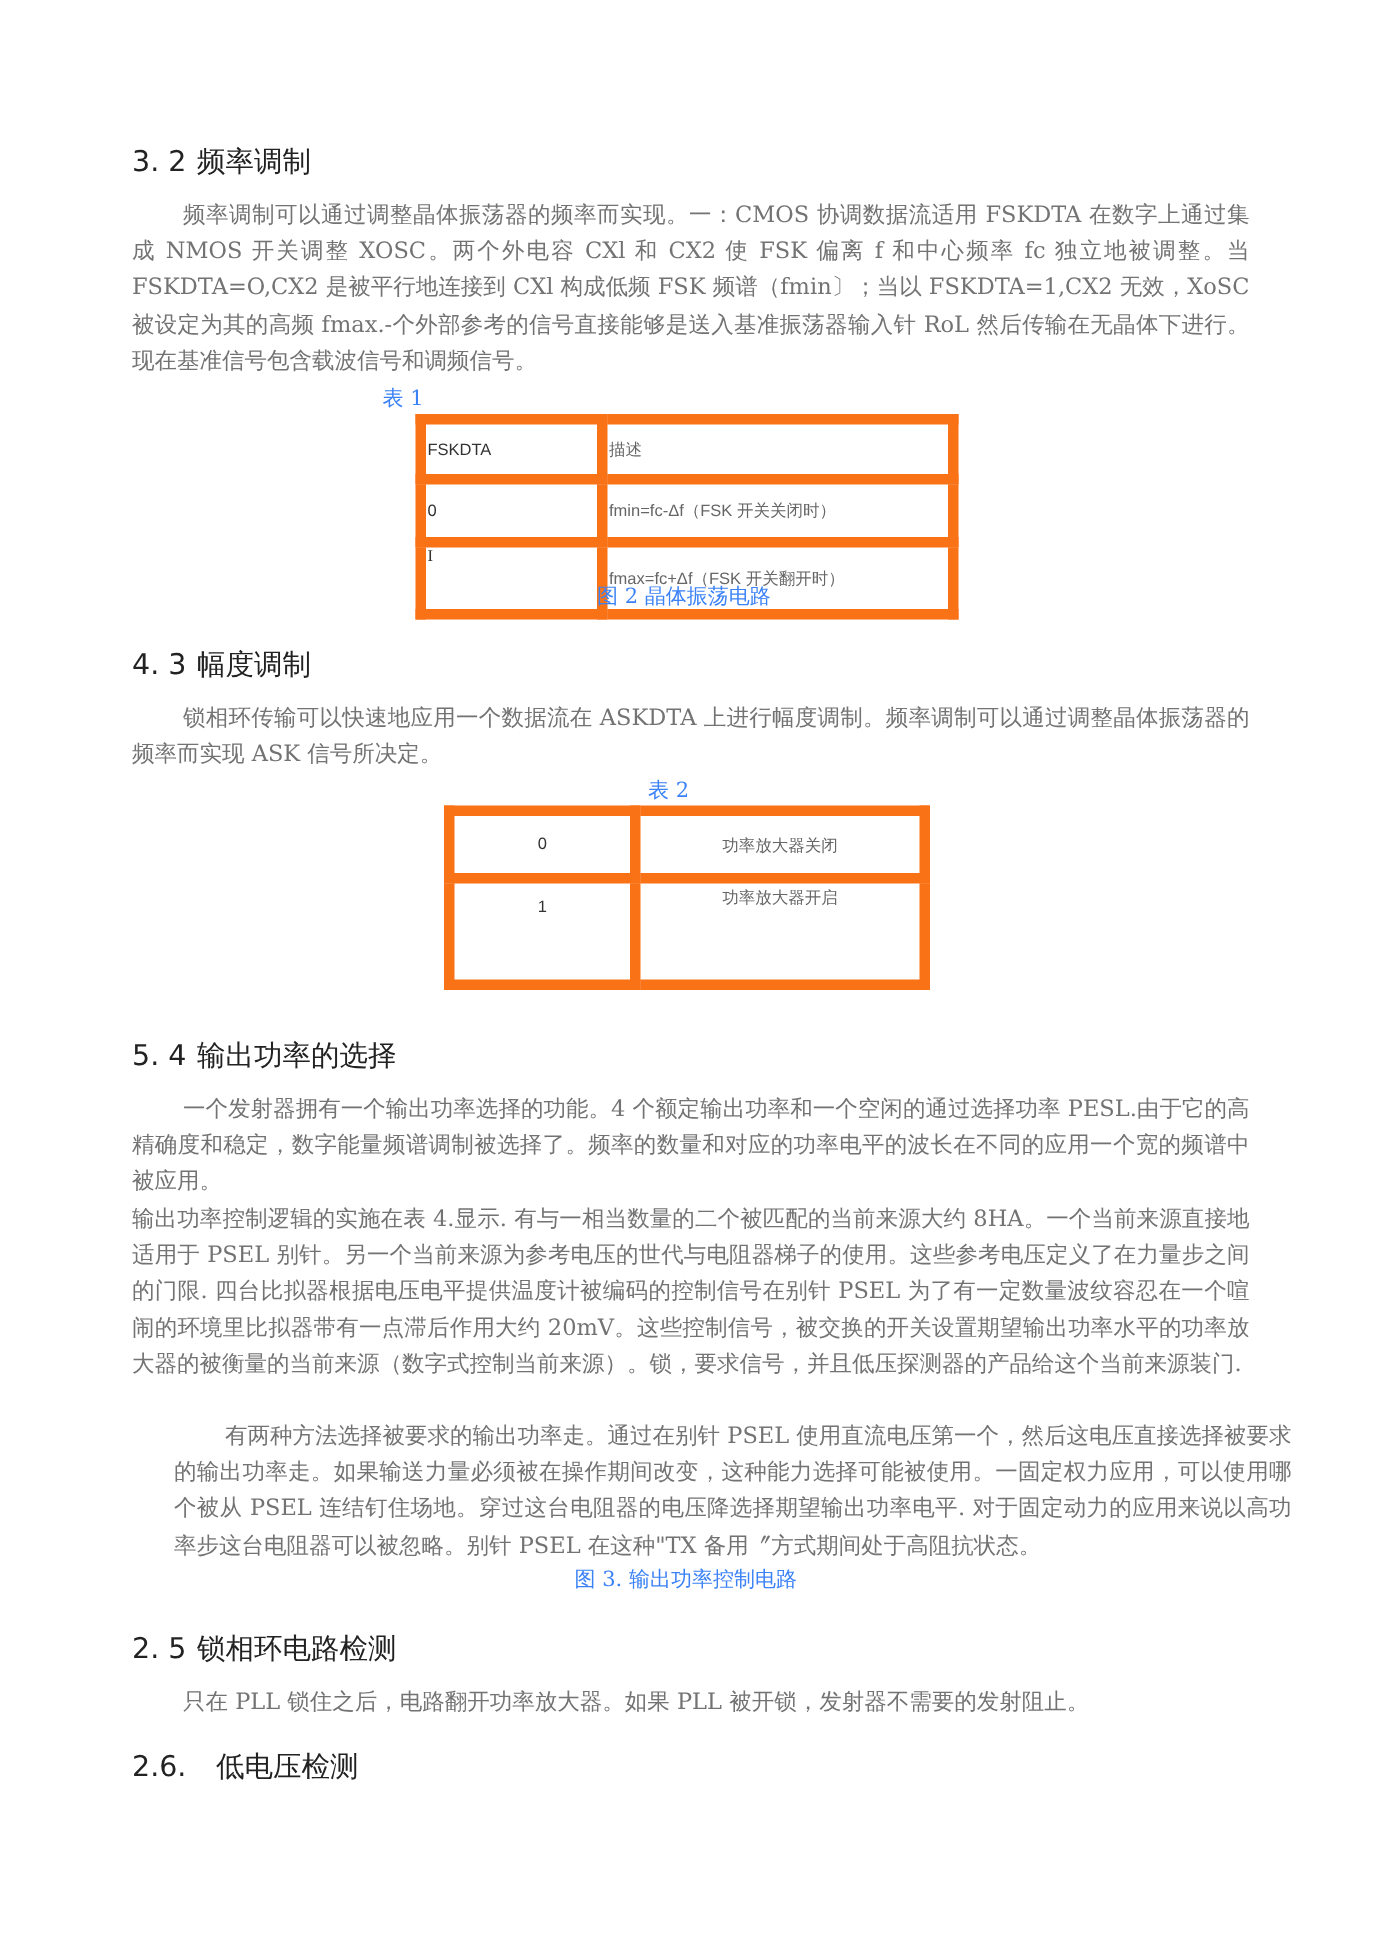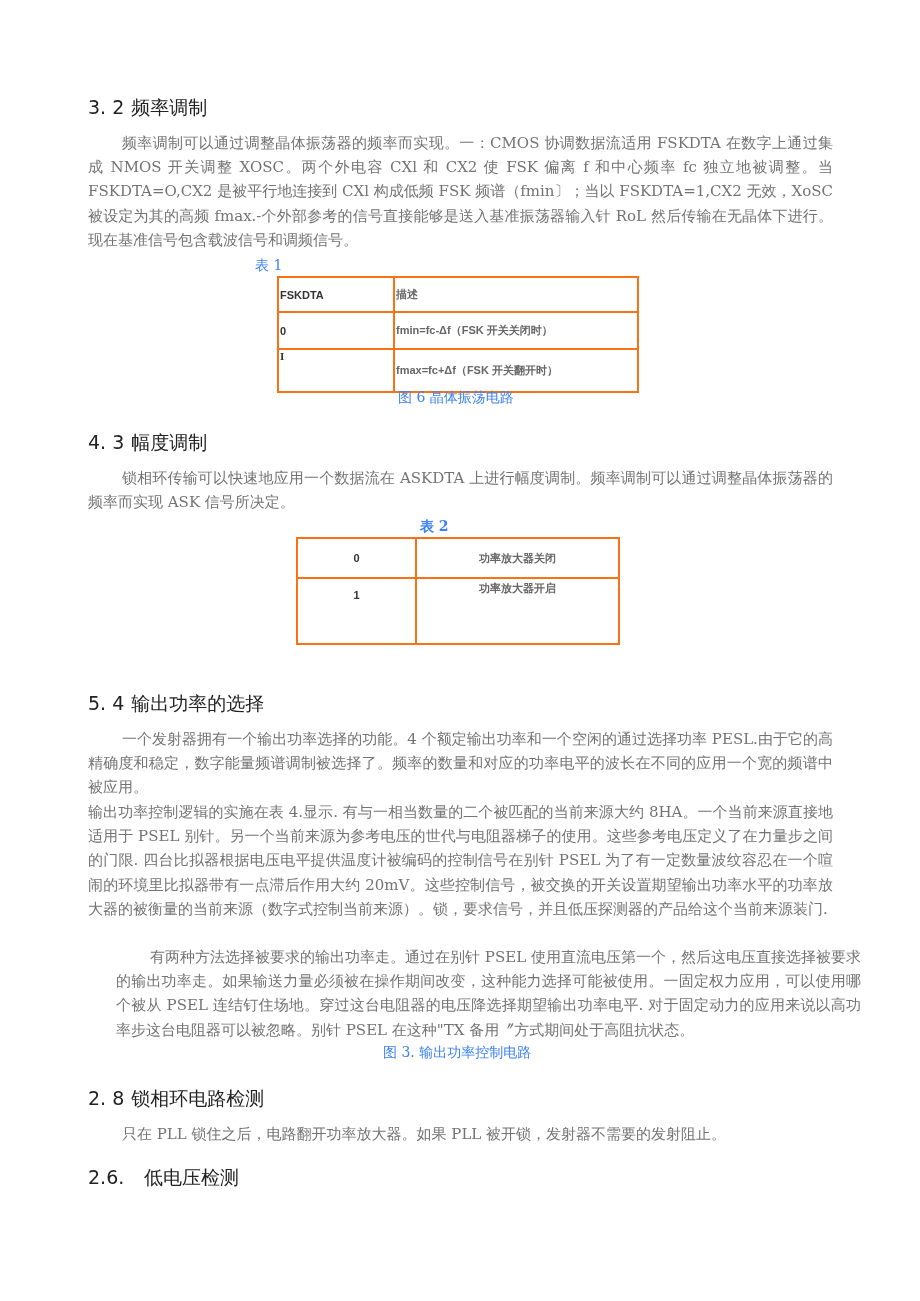--- a/index.html
+++ b/index.html
@@ -23,21 +23,21 @@
   .para.indent { text-indent: 34px; }
   .caption {
     position: absolute; font-size: 14px; color: #3b82f6; white-space: nowrap;
   }
   table.t {
     position: absolute; border-collapse: collapse;
     font-family: "Liberation Sans", "DejaVu Sans", sans-serif;
     font-size: 11px; color: #333;
   }
   table.t td {
-    border: 2px solid #f97316; padding: 0; vertical-align: middle; font-weight: bold;
+    border: 7px solid #f97316; padding: 0; vertical-align: middle;
   }
   table.t td .cell { padding-left: 1px; }
   #t1 { left: 277px; top: 276px; width: 362px; }
   #t1 td.c1 { width: 114px; }
   #t1 tr.r0 td { height: 33px; }
   #t1 tr.r1 td { height: 35px; }
   #t1 tr.r2 td { height: 41px; vertical-align: top; }
   #t1 tr.r2 td.c2 { vertical-align: middle; }
   #t1 td.c2 { color: #666; }
   #t2 { left: 296px; top: 537px; width: 324px; }
@@ -78,28 +78,28 @@
   <tr class="r2">
     <td class="c1">
           <div class="cell" style="font-family:'Liberation Serif',serif;">I</div>
         </td>
     <td class="c2">
           <div class="cell">fmax=fc+Δf（FSK 开关翻开时）</div>
         </td>
   </tr>
 </tbody>
   </table>
-<div class="caption" style="left:398px; top:389px;">图 6 晶体振荡电路</div>
+<div class="caption" style="left:398px; top:389px;">图 2 晶体振荡电路</div>
 
 <div class="h" style="top:430px;">
   <span class="num">4. 3</span><span>幅度调制</span>
 </div>
 <div class="para indent" style="top:466px;">锁相环传输可以快速地应用一个数据流在 ASKDTA 上进行幅度调制。频率调制可以通过调整晶体振荡器的频率而实现 ASK 信号所决定。</div>
 
-<div class="caption" style="left:420px; top:518px;font-weight:bold;">表 2</div>
+<div class="caption" style="left:432px; top:518px;">表 2</div>
 <table class="t" id="t2">
   <tbody>
   <tr class="r1">
     <td class="c1">0</td>
     <td class="c2">功率放大器关闭</td>
   </tr>
   <tr class="r2">
     <td class="c1">1</td>
     <td class="c2">功率放大器开启</td>
   </tr>
@@ -108,19 +108,19 @@
 
 <div class="h" style="top:691px;">
   <span class="num">5. 4</span><span>输出功率的选择</span>
 </div>
 <div class="para indent" style="top:727px;">一个发射器拥有一个输出功率选择的功能。4 个额定输出功率和一个空闲的通过选择功率 PESL.由于它的高精确度和稳定，数字能量频谱调制被选择了。频率的数量和对应的功率电平的波长在不同的应用一个宽的频谱中被应用。</div>
 <div class="para" style="top:800px;">输出功率控制逻辑的实施在表 4.显示. 有与一相当数量的二个被匹配的当前来源大约 8HA。一个当前来源直接地适用于 PSEL 别针。另一个当前来源为参考电压的世代与电阻器梯子的使用。这些参考电压定义了在力量步之间的门限. 四台比拟器根据电压电平提供温度计被编码的控制信号在别针 PSEL 为了有一定数量波纹容忍在一个喧闹的环境里比拟器带有一点滞后作用大约 20mV。这些控制信号，被交换的开关设置期望输出功率水平的功率放大器的被衡量的当前来源（数字式控制当前来源）。锁，要求信号，并且低压探测器的产品给这个当前来源装门.</div>
 <div class="para indent" style="top:945px;margin-left:28px;">有两种方法选择被要求的输出功率走。通过在别针 PSEL 使用直流电压第一个，然后这电压直接选择被要求的输出功率走。如果输送力量必须被在操作期间改变，这种能力选择可能被使用。一固定权力应用，可以使用哪个被从 PSEL 连结钉住场地。穿过这台电阻器的电压降选择期望输出功率电平. 对于固定动力的应用来说以高功率步这台电阻器可以被忽略。别针 PSEL 在这种"TX 备用〞方式期间处于高阻抗状态。</div>
 <div class="caption" style="left:383px; top:1044px;">图 3. 输出功率控制电路</div>
 
 <div class="h" style="top:1086px;">
-  <span class="num">2. 8</span><span>锁相环电路检测</span>
+  <span class="num">2. 5</span><span>锁相环电路检测</span>
 </div>
 <div class="para" style="top:1122px; left:122px; width:720px;">只在 PLL 锁住之后，电路翻开功率放大器。如果 PLL 被开锁，发射器不需要的发射阻止。</div>
 
 <div class="h" style="top:1165px;">
   <span class="num-wide">2.6.</span><span>低电压检测</span>
 </div>
 
 </body></html>

